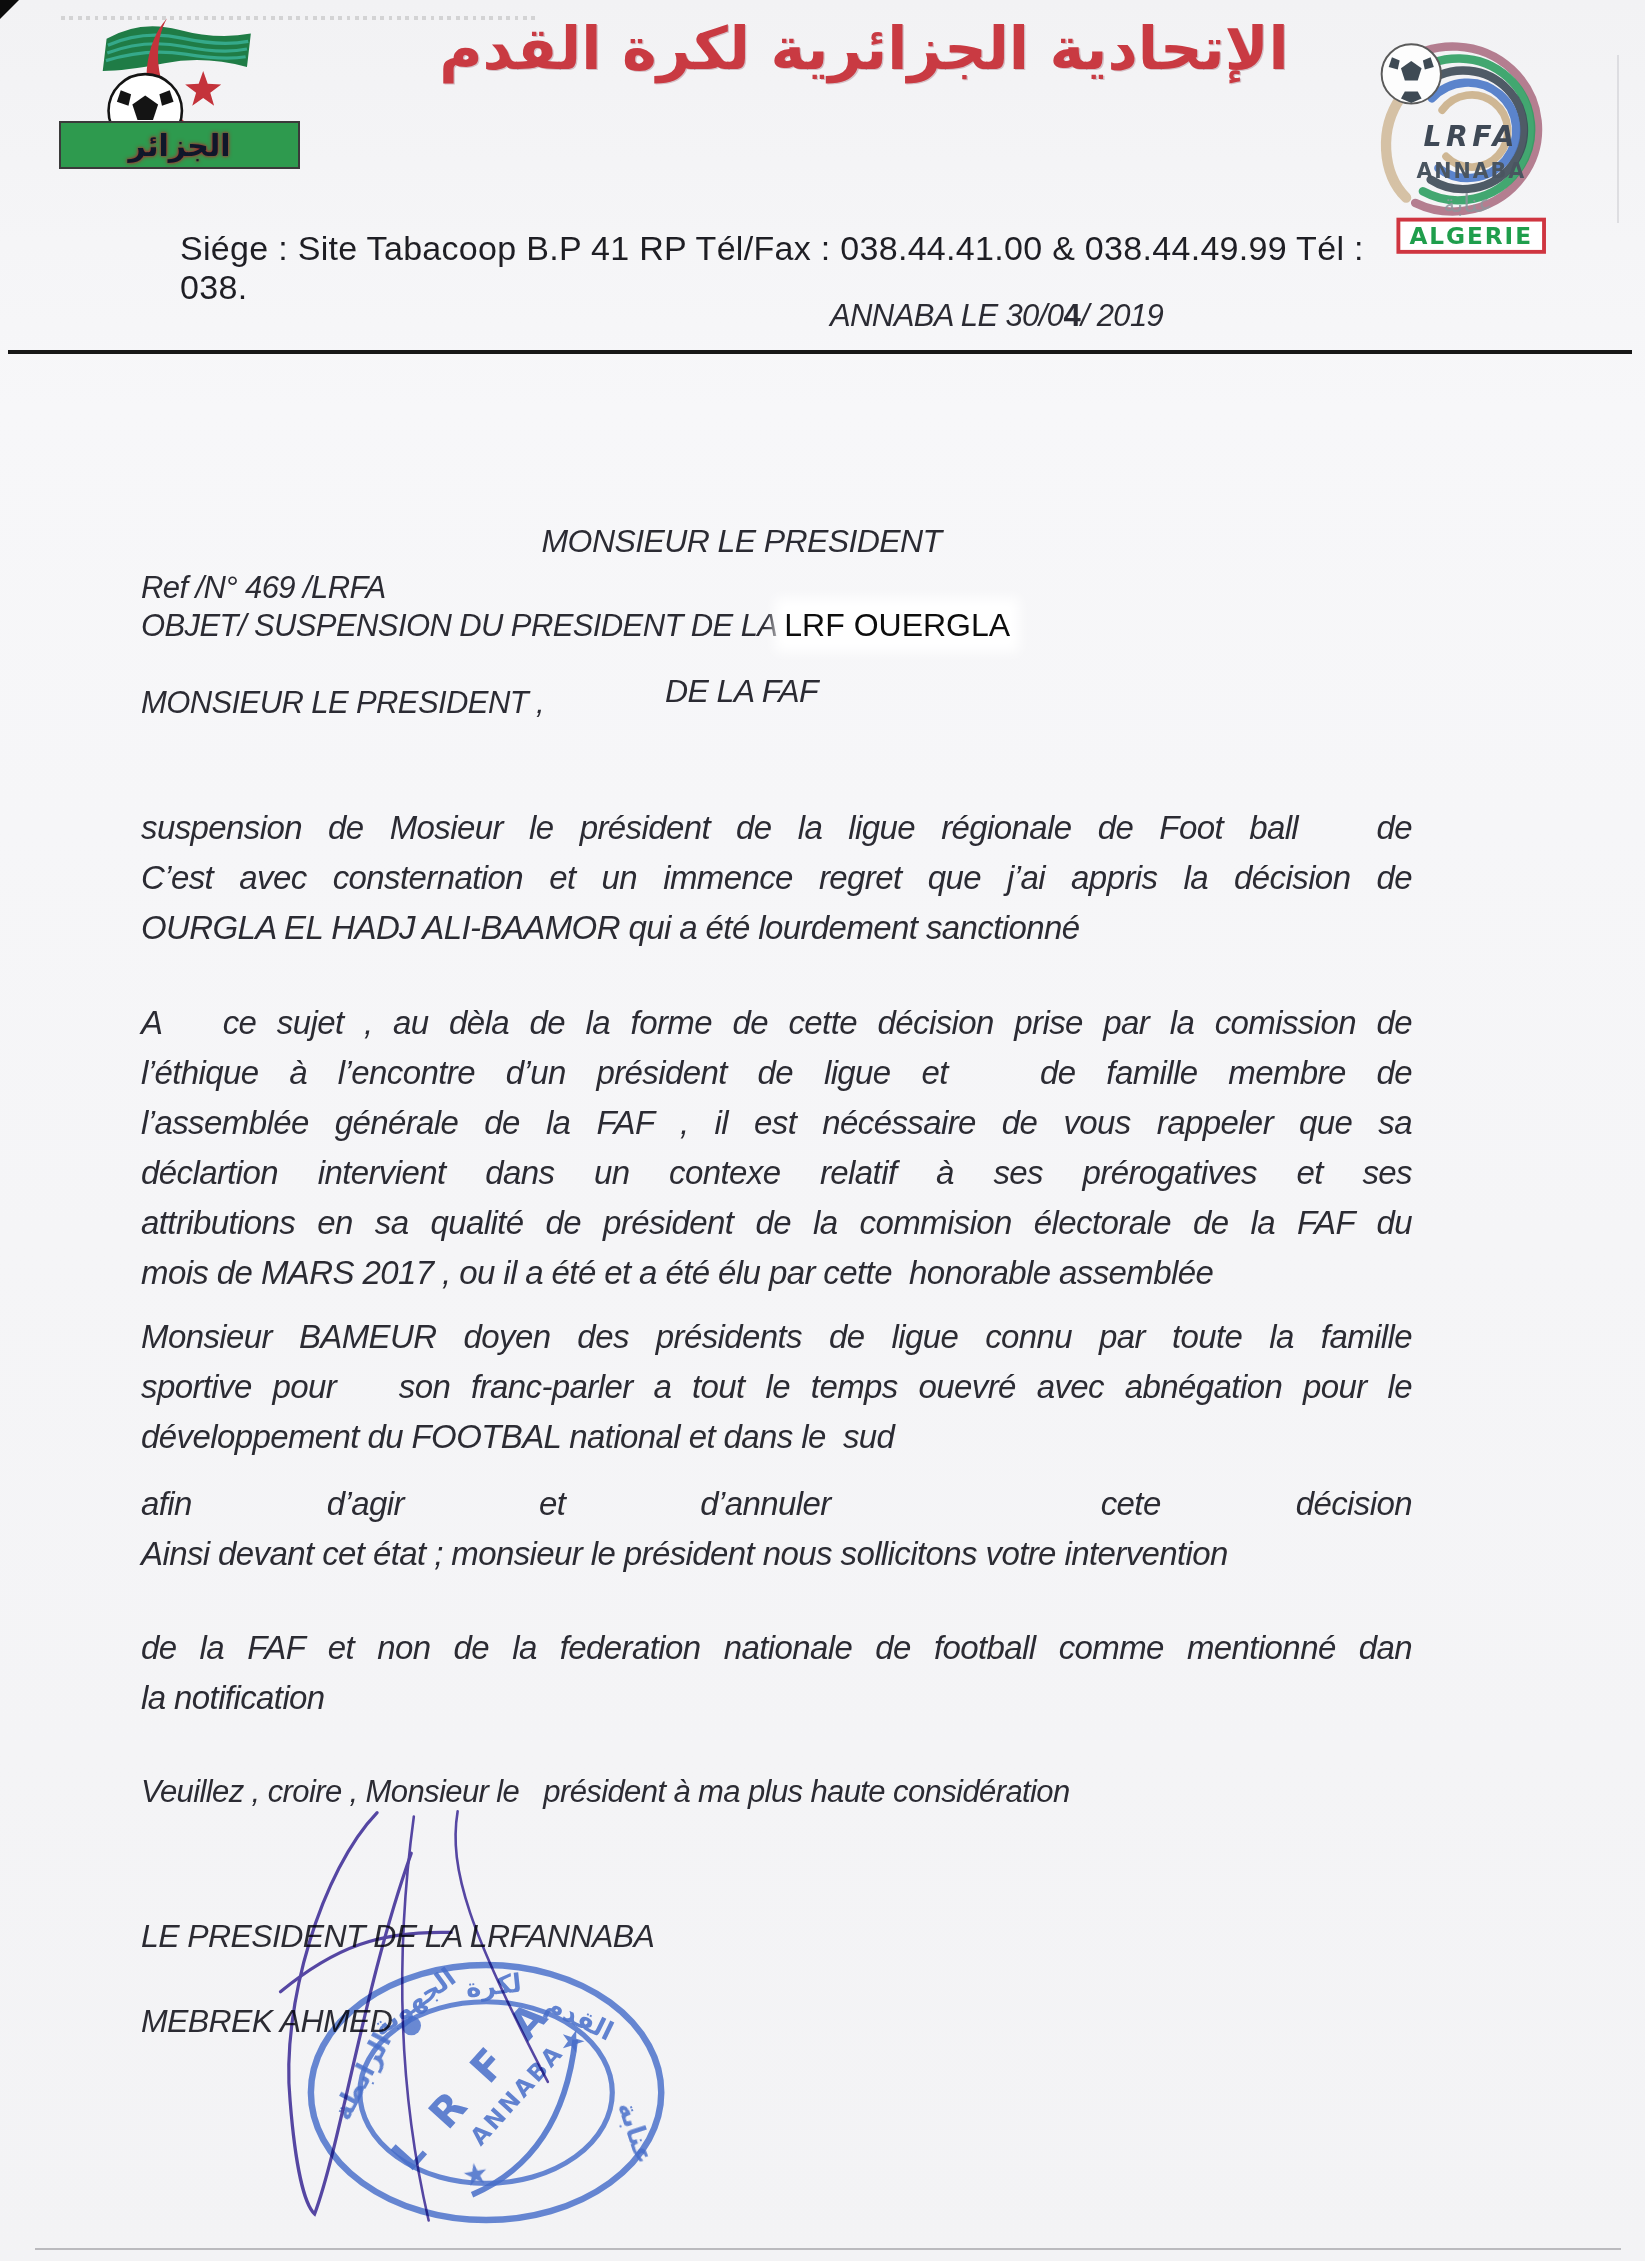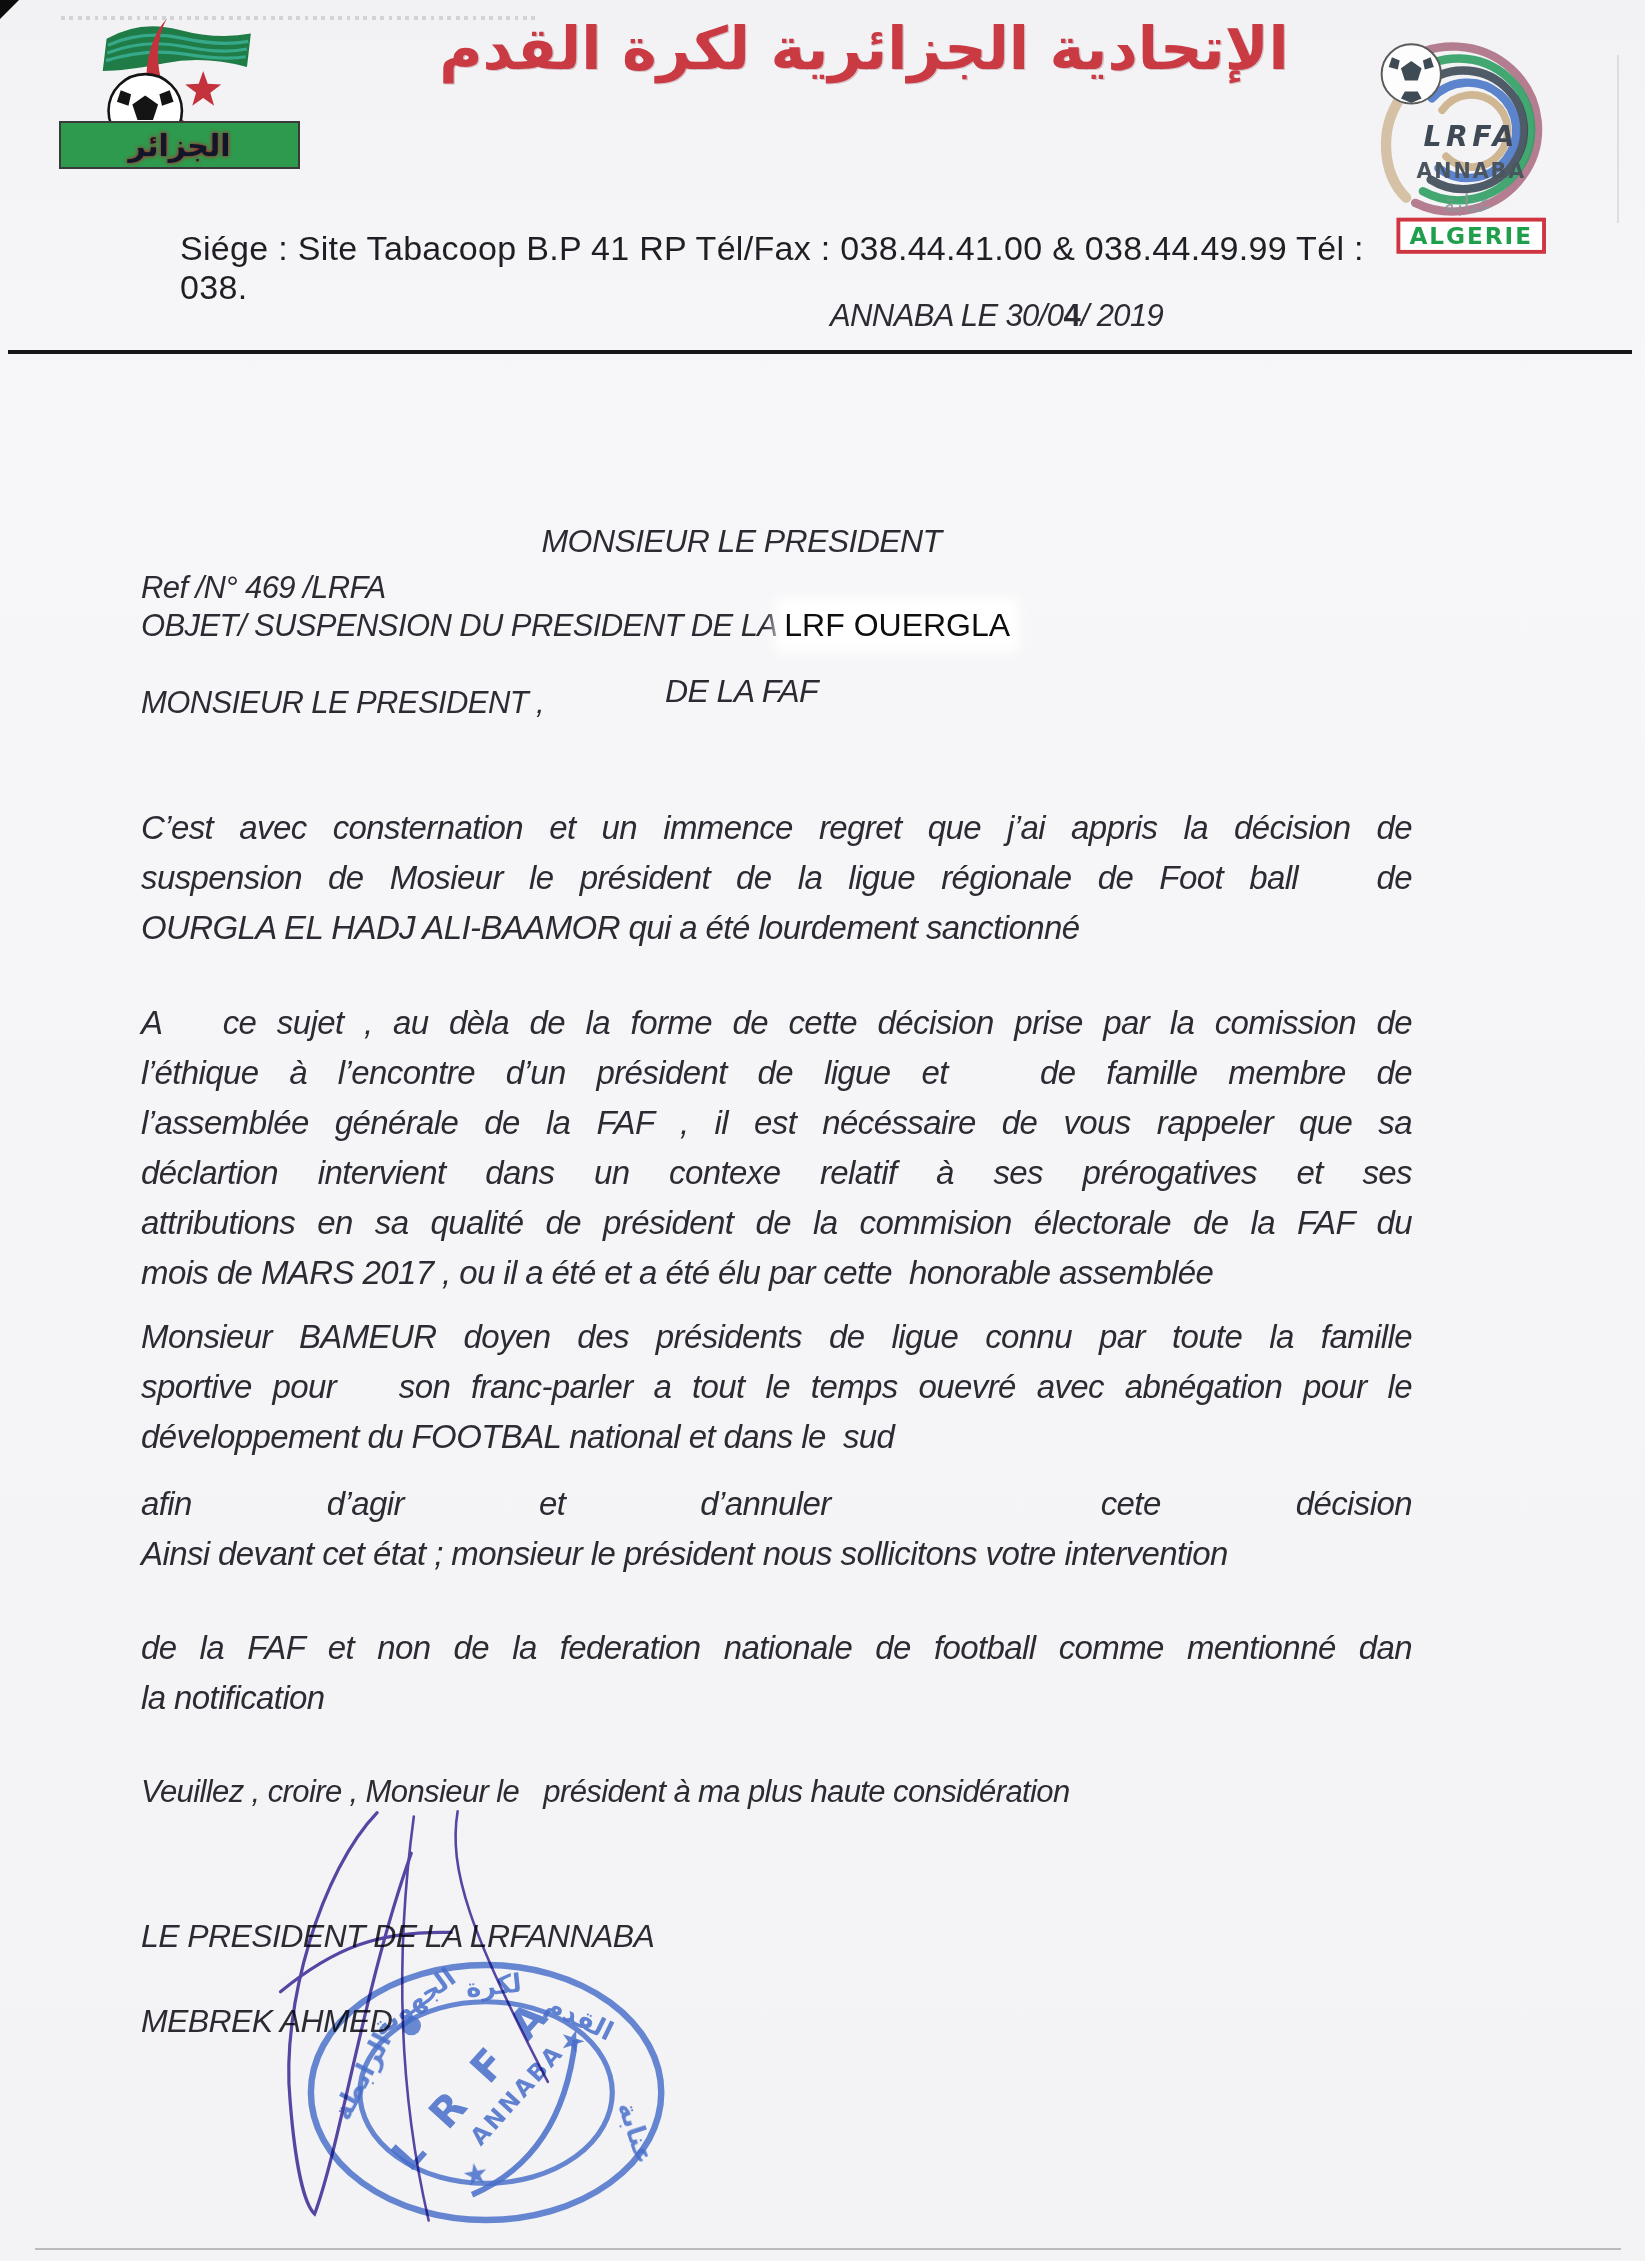--- a/index.html
+++ b/index.html
@@ -117,22 +117,22 @@
     <div>MONSIEUR LE PRESIDENT</div>
     <div>DE LA FAF</div>
   </div>
 
   <div class="abs ref-line it">Ref /N° 469 /LRFA</div>
   <div class="abs objet-line it"><span>OBJET/ SUSPENSION DU PRESIDENT DE LA </span><span class="inserted">LRF OUERGLA</span></div>
 
   <div class="abs salutation it">MONSIEUR LE PRESIDENT ,</div>
 
   <div class="abs par p1 it">
+      <div class="line">suspension de Mosieur le président de la ligue régionale de Foot ball   de</div>
       <div class="line">C’est avec consternation et un immence regret que j’ai appris la décision de</div>
-      <div class="line">suspension de Mosieur le président de la ligue régionale de Foot ball   de</div>
       <div class="line">OURGLA EL HADJ ALI-BAAMOR qui a été lourdement sanctionné</div>
     </div>
   <div class="abs par p2 it">
       <div class="line">A   ce sujet , au dèla de la forme de cette décision prise par la comission de</div>
       <div class="line">l’éthique à l’encontre d’un président de ligue et   de famille membre de</div>
       <div class="line">l’assemblée générale de la FAF , il est nécéssaire de vous rappeler que sa</div>
       <div class="line">déclartion intervient dans un contexe relatif à ses prérogatives et ses</div>
       <div class="line">attributions en sa qualité de président de la commision électorale de la FAF du</div>
       <div class="line">mois de MARS 2017 , ou il a été et a été élu par cette  honorable assemblée</div>
     </div>

